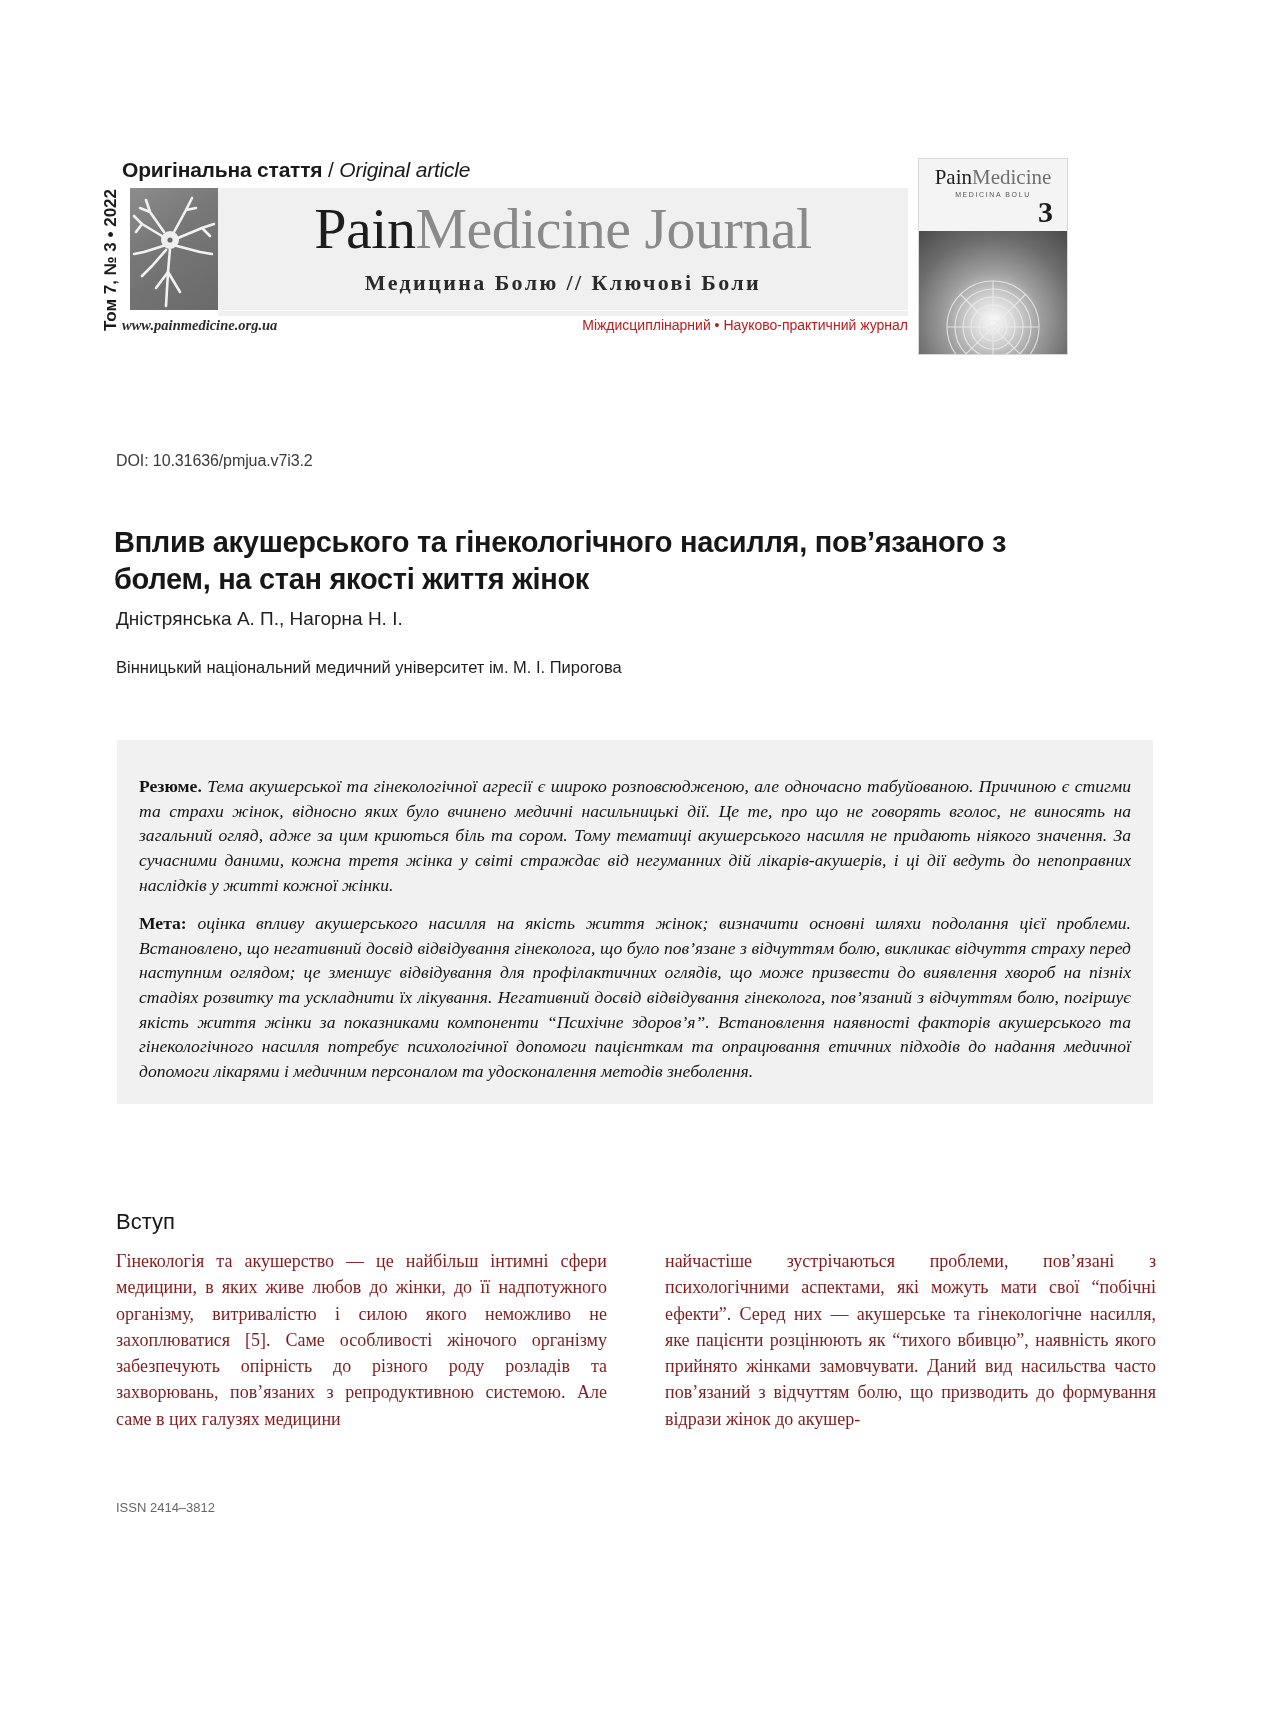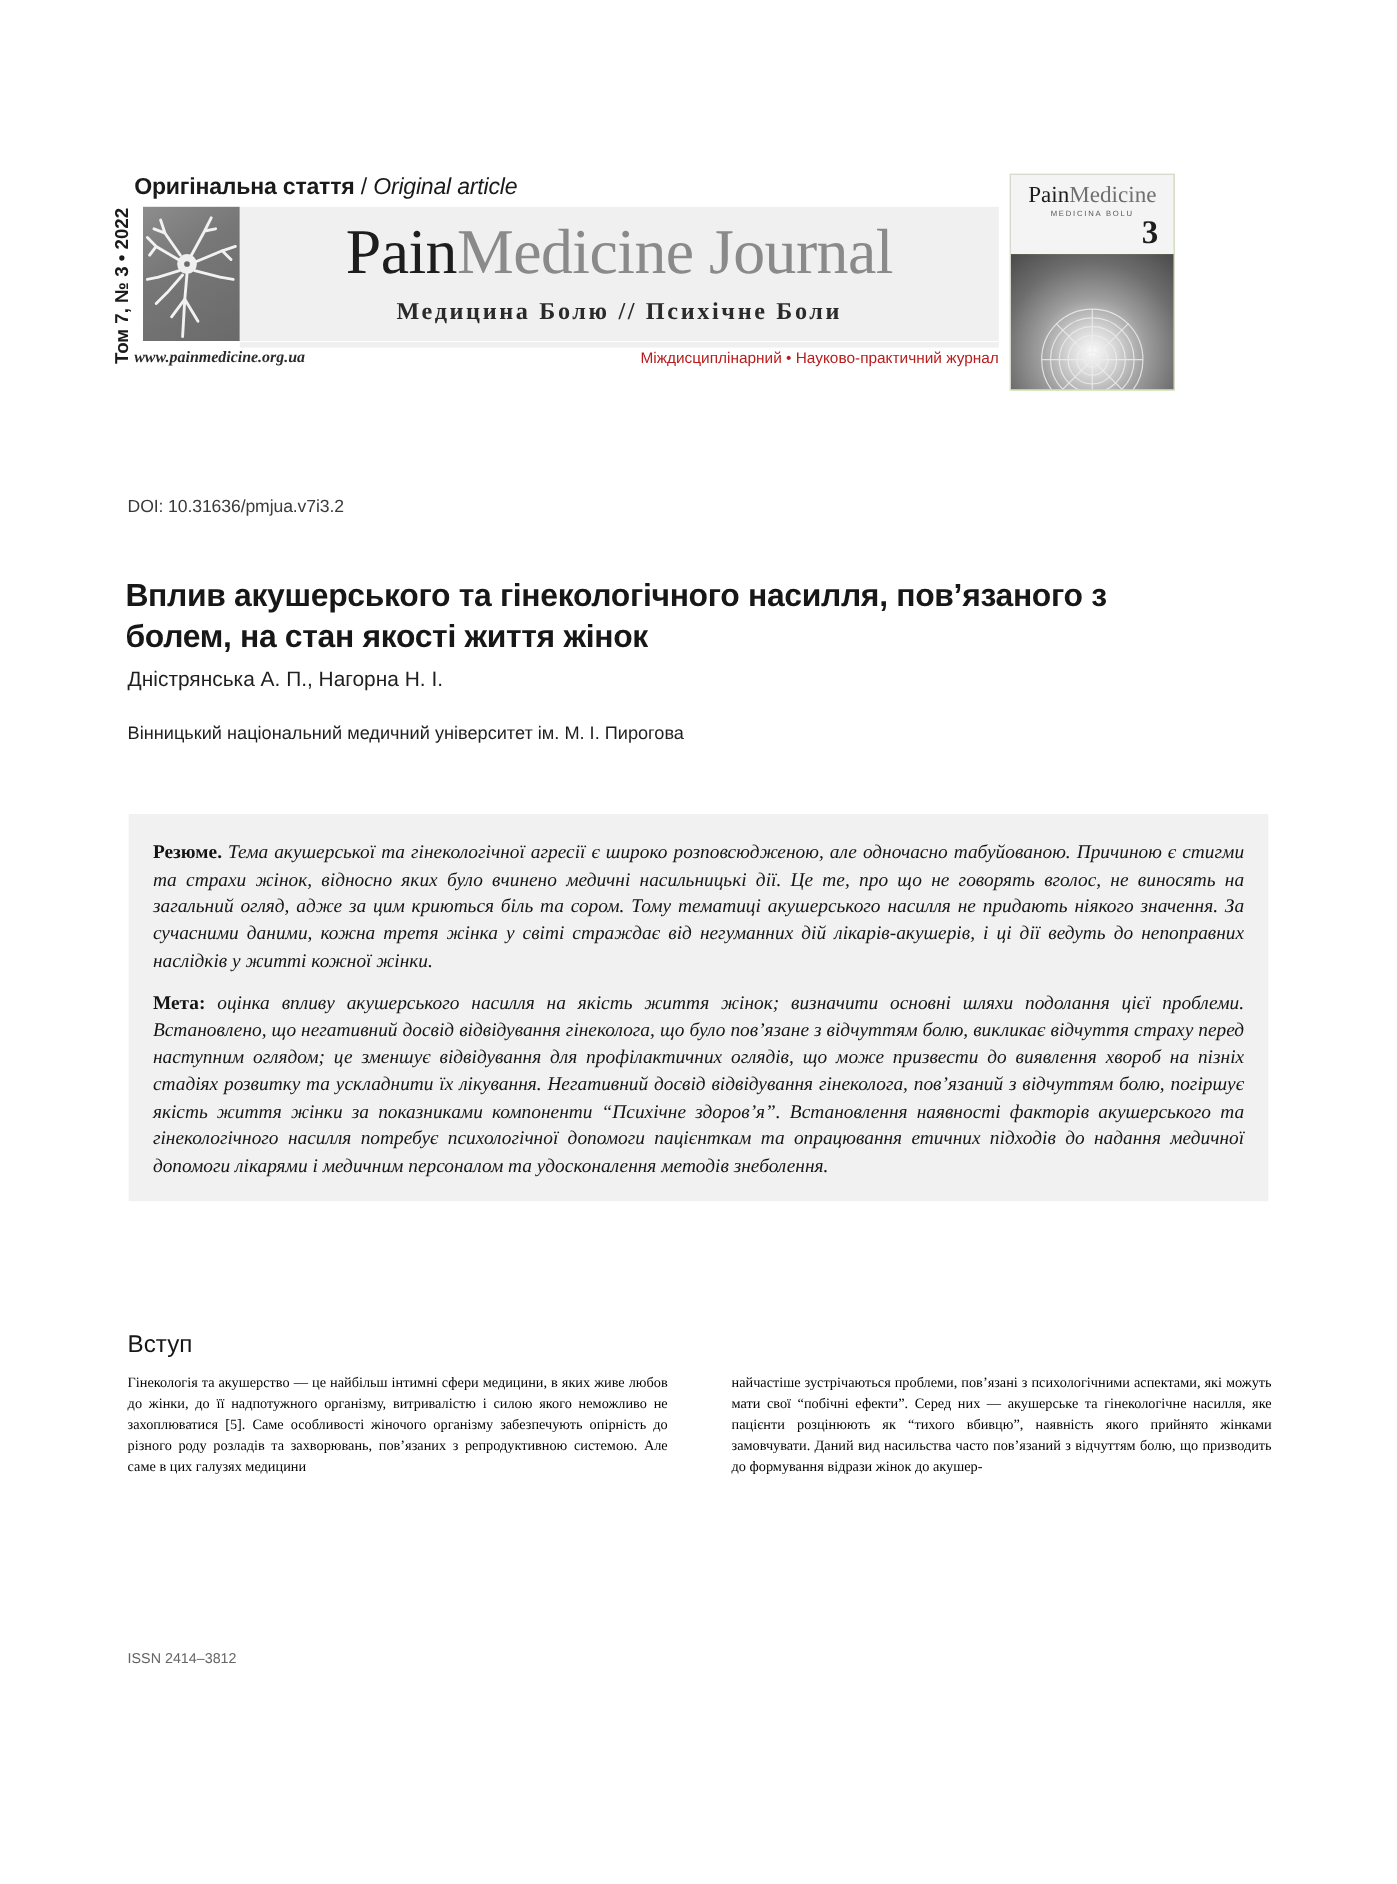--- a/index.html
+++ b/index.html
@@ -122,21 +122,21 @@
   }
   .affil{
     position:absolute;left:116px;top:658px;
     font-size:16.5px;color:#1f1f1f;white-space:nowrap;text-align:center;
   }
 
   
   .abstract{
     position:absolute;left:117px;top:740px;width:1036px;
     background:#f1f1f1;
-    padding:22px 22px 20px 22px;
+    padding:34px 22px 20px 22px;
     box-sizing:border-box;
   }
   .abstract p{
     margin:0 0 14px 0;
     font-family:"Liberation Serif", serif;
     font-style:italic;
     font-size:17.6px;
     line-height:1.40;
     text-align:justify;
     color:#141414;
@@ -149,23 +149,23 @@
     position:absolute;left:116px;top:1209px;
     font-size:22px;font-weight:400;color:#161616;
   }
   .cols{
     position:absolute;left:116px;top:1248px;width:1040px;
     display:flex;gap:58px;
   }
   .col{
     width:491px;
     font-family:"Liberation Serif", serif;
-    font-size:13px;line-height:1.46;
+    font-size:18px;line-height:1.46;
     text-align:justify;
-    color:#000000;
+    color:#7f1d1d;
     hyphens:auto;
   }
   .issn{
     position:absolute;left:116px;top:1500px;
     font-size:13px;color:#666;white-space:nowrap;
   }
 </style>
 </head>
 <body>
 
@@ -194,21 +194,21 @@
           <path d="M48 50 L72 40 M72 40 L84 36 M72 40 L80 48"></path>
           <path d="M47 58 L70 64 M70 64 L82 66"></path>
           <path d="M33 58 L14 64 M14 64 L4 66"></path>
           <path d="M36 62 L22 78 M22 78 L12 88"></path>
         </g>
       </svg>
     </div>
 
     <div class="masthead">
       <div class="journal-title"><span class="dk">Pain</span><span>Medicine</span> <span>Journal</span></div>
-      <div class="journal-sub"><b>Медицина Болю // Психічне Боли</b></div>
+      <div class="journal-sub"><b>Медицина Болю // Ключові Боли</b></div>
     </div>
     <div class="hdr-rule"></div>
 
     <div class="site-url">www.painmedicine.org.ua</div>
     <div class="hdr-tag">Міждисциплінарний • Науково-практичний журнал</div>
 
     <div class="cover">
       <div class="cover-top"></div>
       <div class="cover-brand"><span class="dk">Pain</span><span>Medicine</span></div>
       <div class="cover-sub">MEDICINA BOLU</div>

